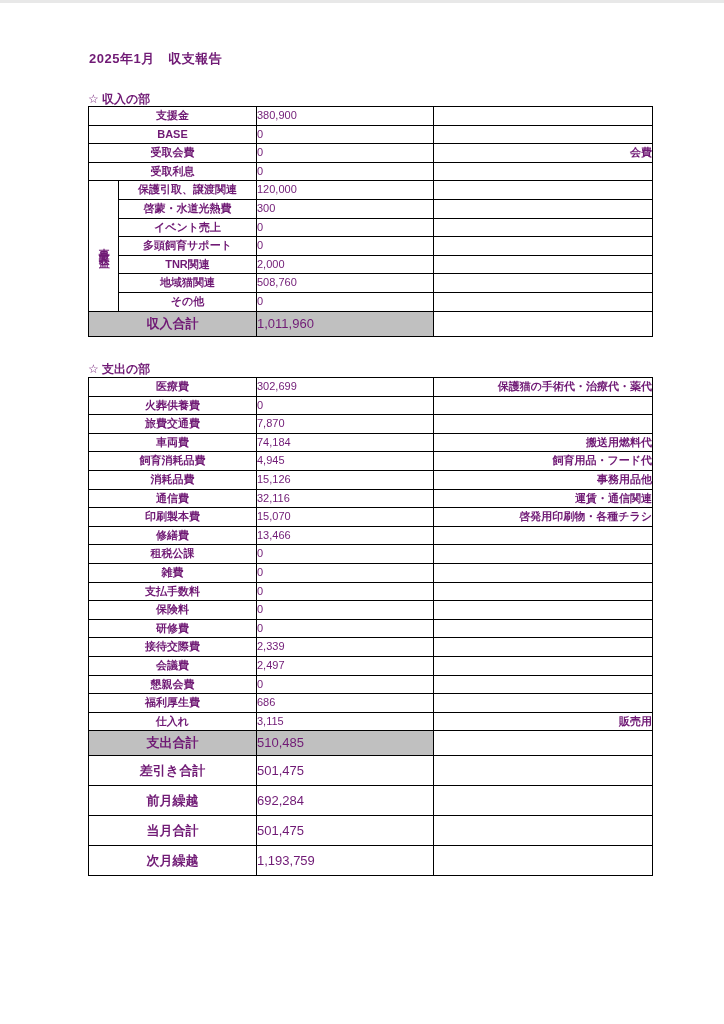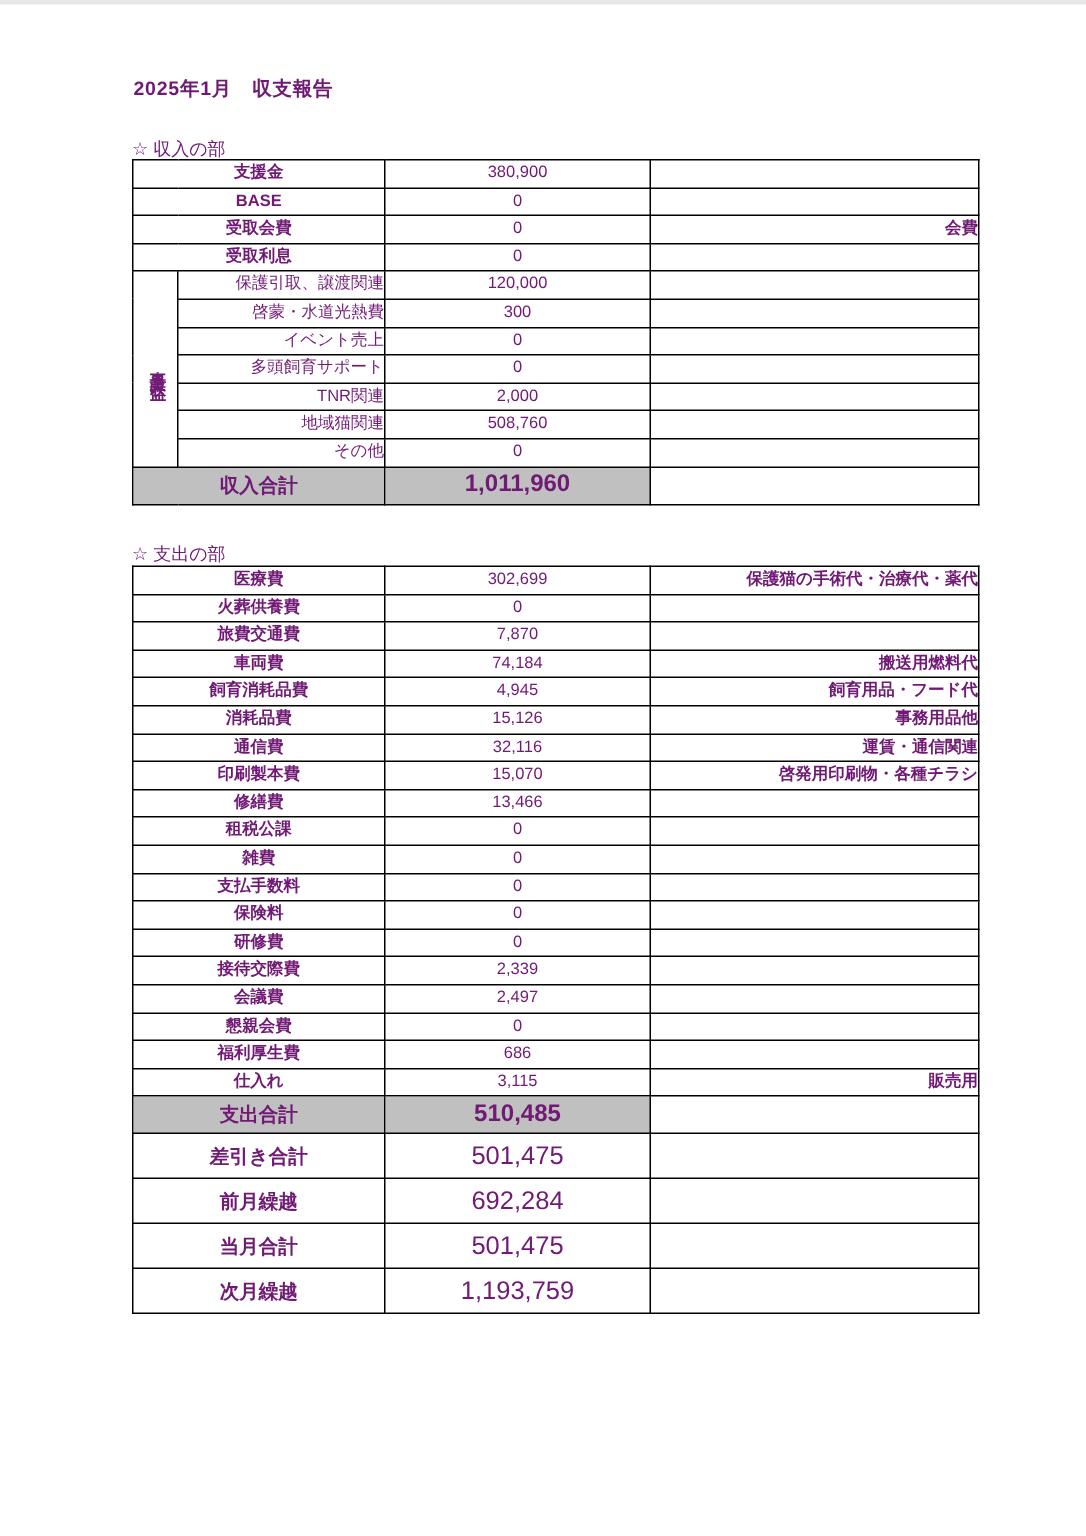--- a/index.html
+++ b/index.html
@@ -18,21 +18,21 @@
     left: 89px;
     top: 47px;
     font-size: 13px;
     font-weight: bold;
     letter-spacing: 0.5px;
   }
   .section-header {
     position: absolute;
     left: 88px;
     font-size: 12px;
-    font-weight: normal;
+    font-weight: bold;
   }
   .income-header  { top: 88px; }
   .expense-header { top: 358px; }
   table.report {
     position: absolute;
     left: 88px;
     border-collapse: collapse;
     table-layout: fixed;
     width: 564px;
   }
@@ -44,35 +44,35 @@
     vertical-align: middle;
     padding: 0;
     line-height: 1.05;
     overflow: hidden;
     white-space: nowrap;
   }
   tr.row         { height: 18.6px; }
   tr.total-row   { height: 25px; }
   tr.summary-row { height: 30px; }
   td.lbl  { text-align: center; font-weight: bold; }
-  td.sub  { text-align: right; padding-left: 3px; font-weight: normal; }
-  td.amt  { text-align: center; padding-right: 5px; font-weight: normal; }
+  td.sub  { text-align: center; padding-left: 3px; font-weight: bold; }
+  td.amt  { text-align: left; padding-right: 5px; font-weight: normal; }
   td.note { text-align: right; padding-left: 4px; font-weight: bold; }
   td.vlabel { text-align: center; font-weight: bold; }
   td.vlabel span {
     writing-mode: vertical-rl;
     text-orientation: upright;
     letter-spacing: 3px;
     font-size: 11px;
     margin: 0 auto;
   }
   tr.total-row td.lbl { font-size: 13px; background: #c0c0c0; }
-  tr.total-row td.amt { font-size: 16px; font-weight: bold; background: #c0c0c0; }
+  tr.total-row td.amt { font-size: 13px; font-weight: normal; background: #c0c0c0; }
   tr.summary-row td.lbl { font-size: 13px; }
-  tr.summary-row td.amt { font-size: 17px; }
+  tr.summary-row td.amt { font-size: 13px; }
 </style>
 </head>
 <body>
 
 <div class="page">
 
   <div class="title">2025年1月　収支報告</div>
 
   <div class="section-header income-header">☆ 収入の部</div>
 

